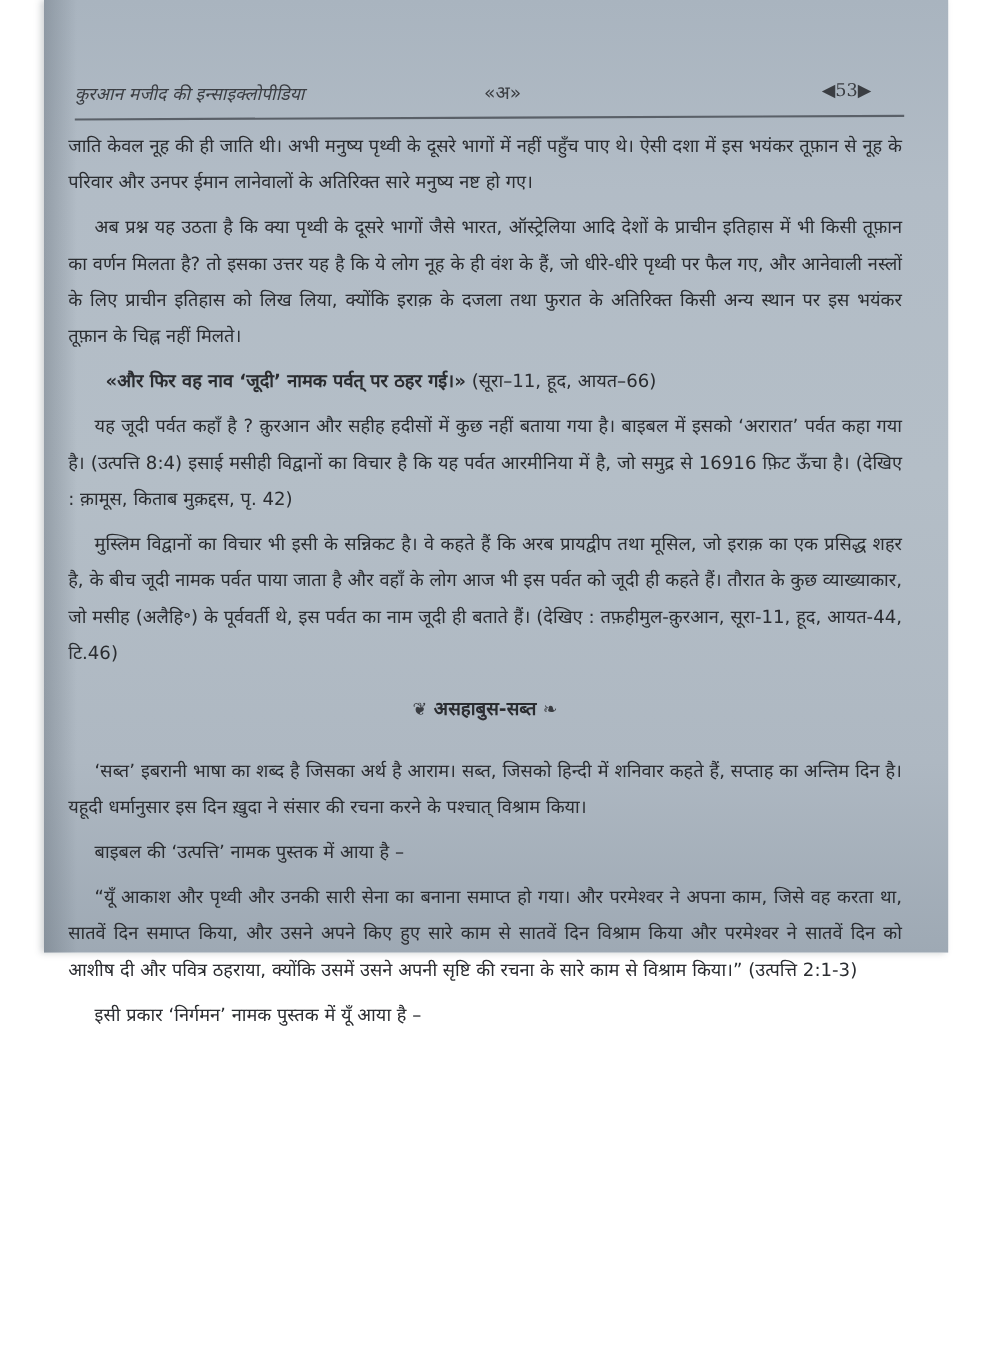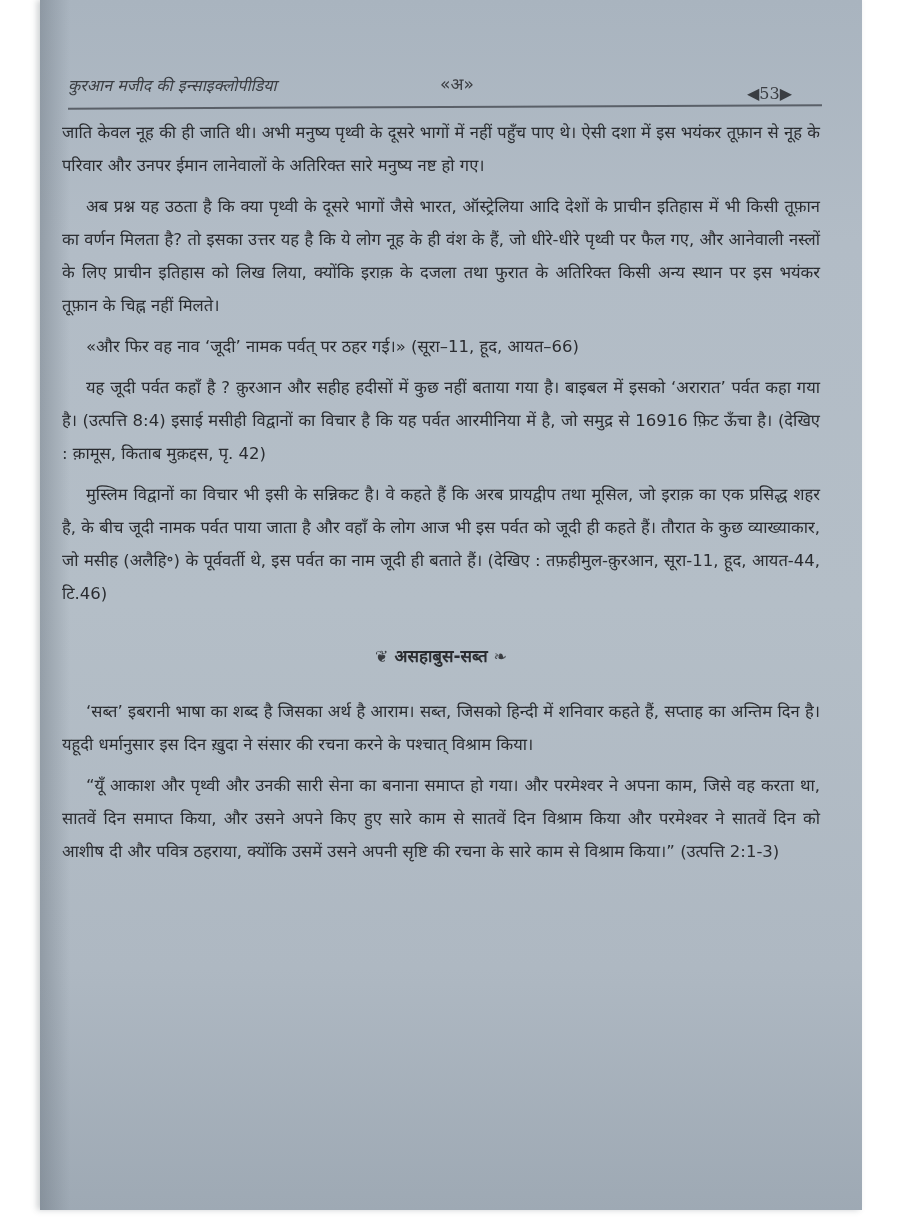--- a/index.html
+++ b/index.html
@@ -1,38 +1,38 @@
 <!DOCTYPE html>
 <html><head>
 <meta charset="utf-8">
 <style>
   html, body { margin: 0; padding: 0; background: #ffffff; }
   body { width: 900px; height: 1224px; position: relative; overflow: hidden; }
   .page {
-    position: absolute; left: 40px; top: 0; width: 822px; height: 1210px;
+    position: absolute; left: 40px; top: 0; width: 822px; height: 866px;
     background: linear-gradient(180deg, #a9b4bf 0%, #b2bcc6 20%, #b4bec7 50%, #aeb8c2 80%, #9ea9b4 100%);
     box-shadow: -3px 0 6px rgba(60,70,80,0.25);
     font-family: "DejaVu Sans", "Liberation Sans", sans-serif;
     color: #2a2c30;
   }
   .page::after {
     content: ""; position: absolute; left: 0; top: 0; bottom: 0; width: 30px;
     background: linear-gradient(90deg, rgba(90,100,110,0.35), rgba(90,100,110,0));
   }
   .header { position: absolute; left: 28px; right: 40px; top: 72px; height: 36px; }
   .header-title { position: absolute; left: 0; top: 2px; font-style: italic; font-size: 16px; color: #3a3d42; }
   .header-letter { position: absolute; left: 372px; top: 0; font-size: 17px; color: #3a3d42; }
-  .header-page { position: absolute; right: 30px; top: 12px; font-family: "DejaVu Serif", serif; font-size: 16px; color: #3a3d42; }
+  .header-page { position: absolute; right: 30px; top: 0; font-family: "DejaVu Serif", serif; font-size: 16px; color: #3a3d42; }
   .header-rule { position: absolute; left: 0; right: 0; top: 34px; height: 2px; background: #5a6068; transform: rotate(-0.25deg); }
   .text { position: absolute; left: 22px; right: 42px; font-size: 16.5px; line-height: 33px; }
   .p { margin: 0 0 8px 0; text-align: justify; }
   .indent { text-indent: 24px; }
-  .bold { font-weight: normal; }
+  .bold { font-weight: bold; margin-left: 10px; }
   .ref { font-weight: normal; }
-  .heading { text-align: center; font-weight: bold; font-size: 17px; margin: 30px 0 22px 0; }
+  .heading { text-align: center; font-weight: bold; font-size: 17px; margin: 18px 0 22px 0; }
   .orn { font-size: 16px; color: #3a3d42; }
 </style>
 </head>
 <body>
 
 <div class="page">
   <div class="header">
     <span class="header-title">कुरआन मजीद की इन्साइक्लोपीडिया</span>
     <span class="header-letter">«अ»</span>
     <span class="header-page">◀53▶</span>
@@ -48,15 +48,17 @@
     <p class="p indent">यह जूदी पर्वत कहाँ है ? क़ुरआन और सहीह हदीसों में कुछ नहीं बताया गया है। बाइबल में इसको ‘अरारात’ पर्वत कहा गया है। (उत्पत्ति 8:4) इसाई मसीही विद्वानों का विचार है कि यह पर्वत आरमीनिया में है, जो समुद्र से 16916 फ़िट ऊँचा है। (देखिए : क़ामूस, किताब मुक़द्दस, पृ. 42)</p>
     <p class="p indent">मुस्लिम विद्वानों का विचार भी इसी के सन्निकट है। वे कहते हैं कि अरब प्रायद्वीप तथा मूसिल, जो इराक़ का एक प्रसिद्ध शहर है, के बीच जूदी नामक पर्वत पाया जाता है और वहाँ के लोग आज भी इस पर्वत को जूदी ही कहते हैं। तौरात के कुछ व्याख्याकार, जो मसीह (अलैहि॰) के पूर्ववर्ती थे, इस पर्वत का नाम जूदी ही बताते हैं। (देखिए : तफ़हीमुल-क़ुरआन, सूरा-11, हूद, आयत-44, टि.46)</p>
 
     <div class="heading">
       <span class="orn">❦</span>
       <span>असहाबुस-सब्त</span>
       <span class="orn">❧</span>
     </div>
 
     <p class="p indent">‘सब्त’ इबरानी भाषा का शब्द है जिसका अर्थ है आराम। सब्त, जिसको हिन्दी में शनिवार कहते हैं, सप्ताह का अन्तिम दिन है। यहूदी धर्मानुसार इस दिन ख़ुदा ने संसार की रचना करने के पश्चात् विश्राम किया।</p>
+    <p class="p indent">बाइबल की ‘उत्पत्ति’ नामक पुस्तक में आया है –</p>
     <p class="p indent">“यूँ आकाश और पृथ्वी और उनकी सारी सेना का बनाना समाप्त हो गया। और परमेश्वर ने अपना काम, जिसे वह करता था, सातवें दिन समाप्त किया, और उसने अपने किए हुए सारे काम से सातवें दिन विश्राम किया और परमेश्वर ने सातवें दिन को आशीष दी और पवित्र ठहराया, क्योंकि उसमें उसने अपनी सृष्टि की रचना के सारे काम से विश्राम किया।” (उत्पत्ति 2:1-3)</p>
+    <p class="p indent">इसी प्रकार ‘निर्गमन’ नामक पुस्तक में यूँ आया है –</p>
   </div>
 </div>
 
 </body></html>

